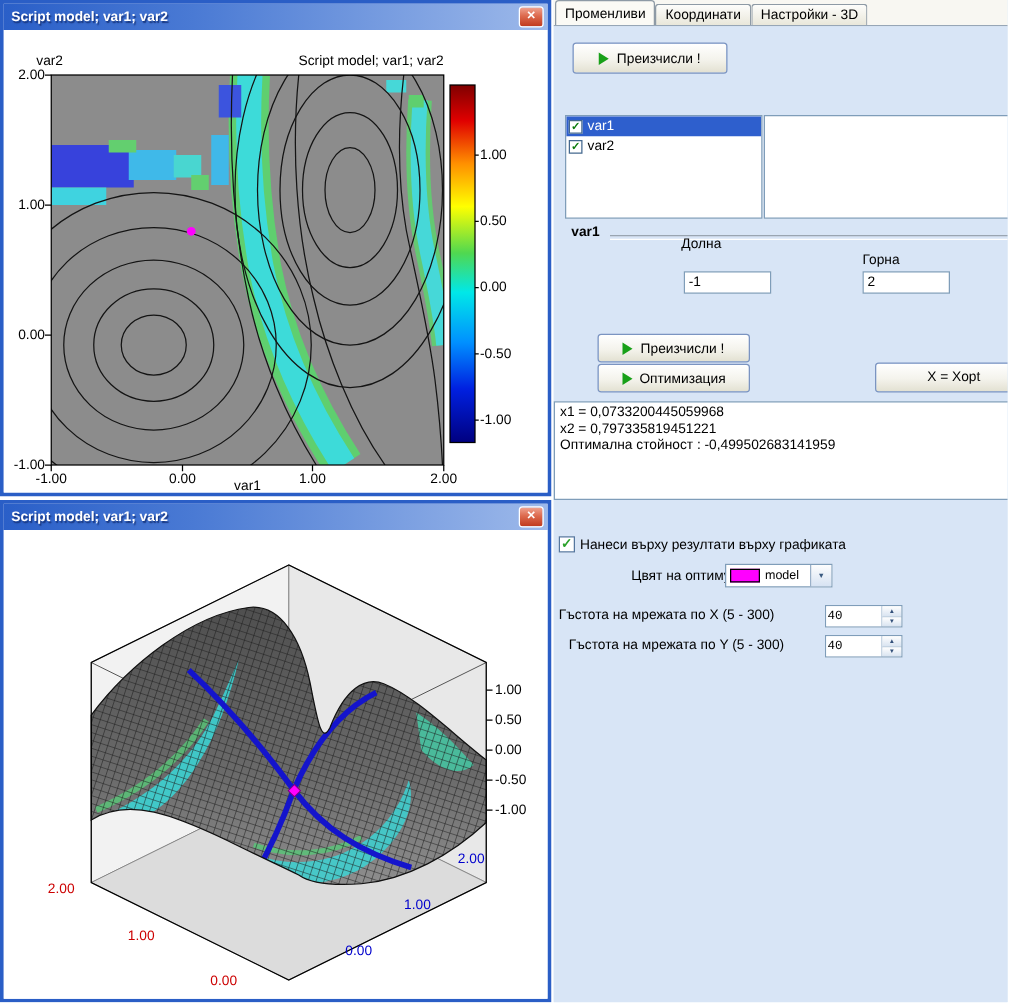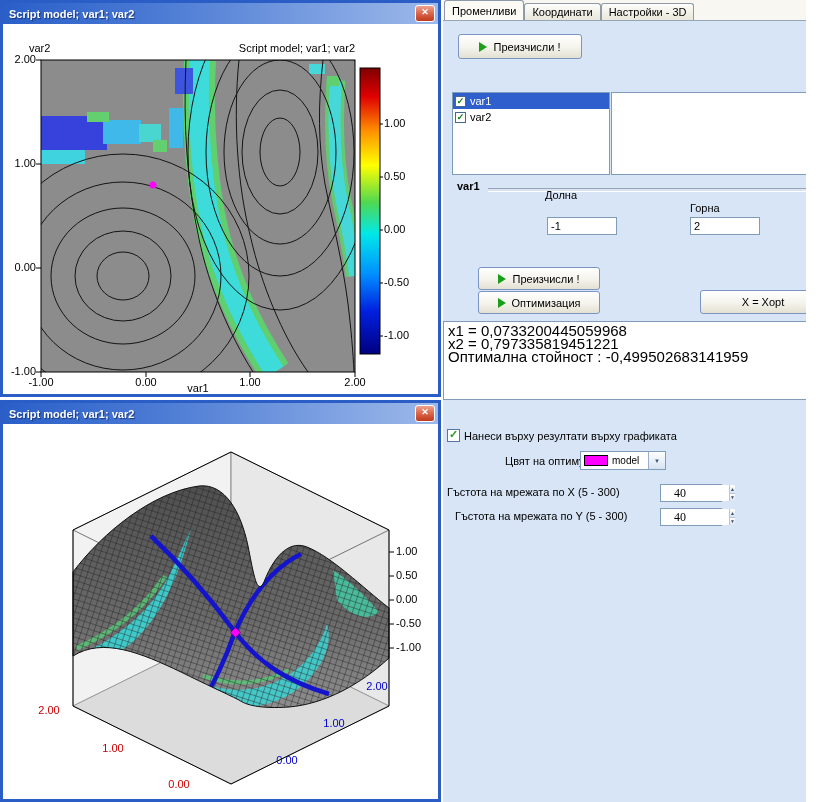--- a/index.html
+++ b/index.html
@@ -40,35 +40,35 @@
   .lb-row{display:flex;align-items:center;gap:4px;height:16px;padding:0 2px}
   .lb-row.selected{background:#2e5fcd;color:#fff}
   .cb{width:11px;height:11px;background:#fff;border:1px solid #44688f;display:flex;align-items:center;
       justify-content:center;font-size:9px;color:#0a7a0a;flex:none;box-sizing:border-box}
   .cb::after{content:"✓";font-weight:bold;margin-top:-1px}
   .lbl{position:absolute;font-size:11px;white-space:nowrap}
   .bold{font-weight:bold}
   .divider{position:absolute;height:2px;border-top:1px solid #9aa5b1;border-bottom:1px solid #fff}
   .edit{position:absolute;border:1px solid #7f9db9;background:#fff;font-size:11px;font-family:inherit;
         padding:1px 3px;box-sizing:border-box}
-  .memo{position:absolute;background:#fff;border:1px solid #7f9db9;font-size:15px;padding:2px 4px;
+  .memo{position:absolute;background:#fff;border:1px solid #7f9db9;font-size:11px;padding:2px 4px;
         line-height:13px;box-sizing:border-box}
   .checkbox13{position:absolute;width:13px;height:13px;background:#fff;border:1px solid #55779f;
               display:flex;align-items:center;justify-content:center;color:#2ba12b;font-size:11px;
               font-weight:bold;box-sizing:border-box}
   .checkbox13::after{content:"✓";margin-top:-2px}
   .combo{position:absolute;display:flex;align-items:center;background:#fff;border:1px solid #7f9db9;
          font-size:10px;padding-left:3px;gap:4px;box-sizing:border-box}
   .swatch{width:22px;height:9px;background:#ff00ff;border:1px solid #000;flex:none}
   .combo-arrow{margin-left:auto;width:16px;align-self:stretch;background:linear-gradient(#fdfdfd,#d7e3f3);
                border-left:1px solid #9ab0c8;display:flex;align-items:center;justify-content:center;
                font-size:6px;color:#3a5a80}
   .combo-arrow::after{content:"▼"}
   .spin{position:absolute;display:flex;border:1px solid #7f9db9;background:#fff;height:18px;box-sizing:border-box}
-  .spin input{width:42px;border:none;font-size:12px;font-family:Liberation Serif, serif;padding:1px 13px;outline:none}
+  .spin input{width:42px;border:none;font-size:10px;font-family:Liberation Mono, monospace;padding:1px 1px;outline:none}
   .spin-btns{width:15px;display:flex;flex-direction:column;border-left:1px solid #b5c7da}
   .spin-up,.spin-down{flex:1;background:linear-gradient(#fefefe,#d9e4f1);display:flex;align-items:center;
                       justify-content:center;font-size:5px;color:#33507a}
   .spin-up{border-bottom:1px solid #b5c7da}
   .spin-up::after{content:"▲"}
   .spin-down::after{content:"▼"}
 </style>
 </head>
 <body>
 

